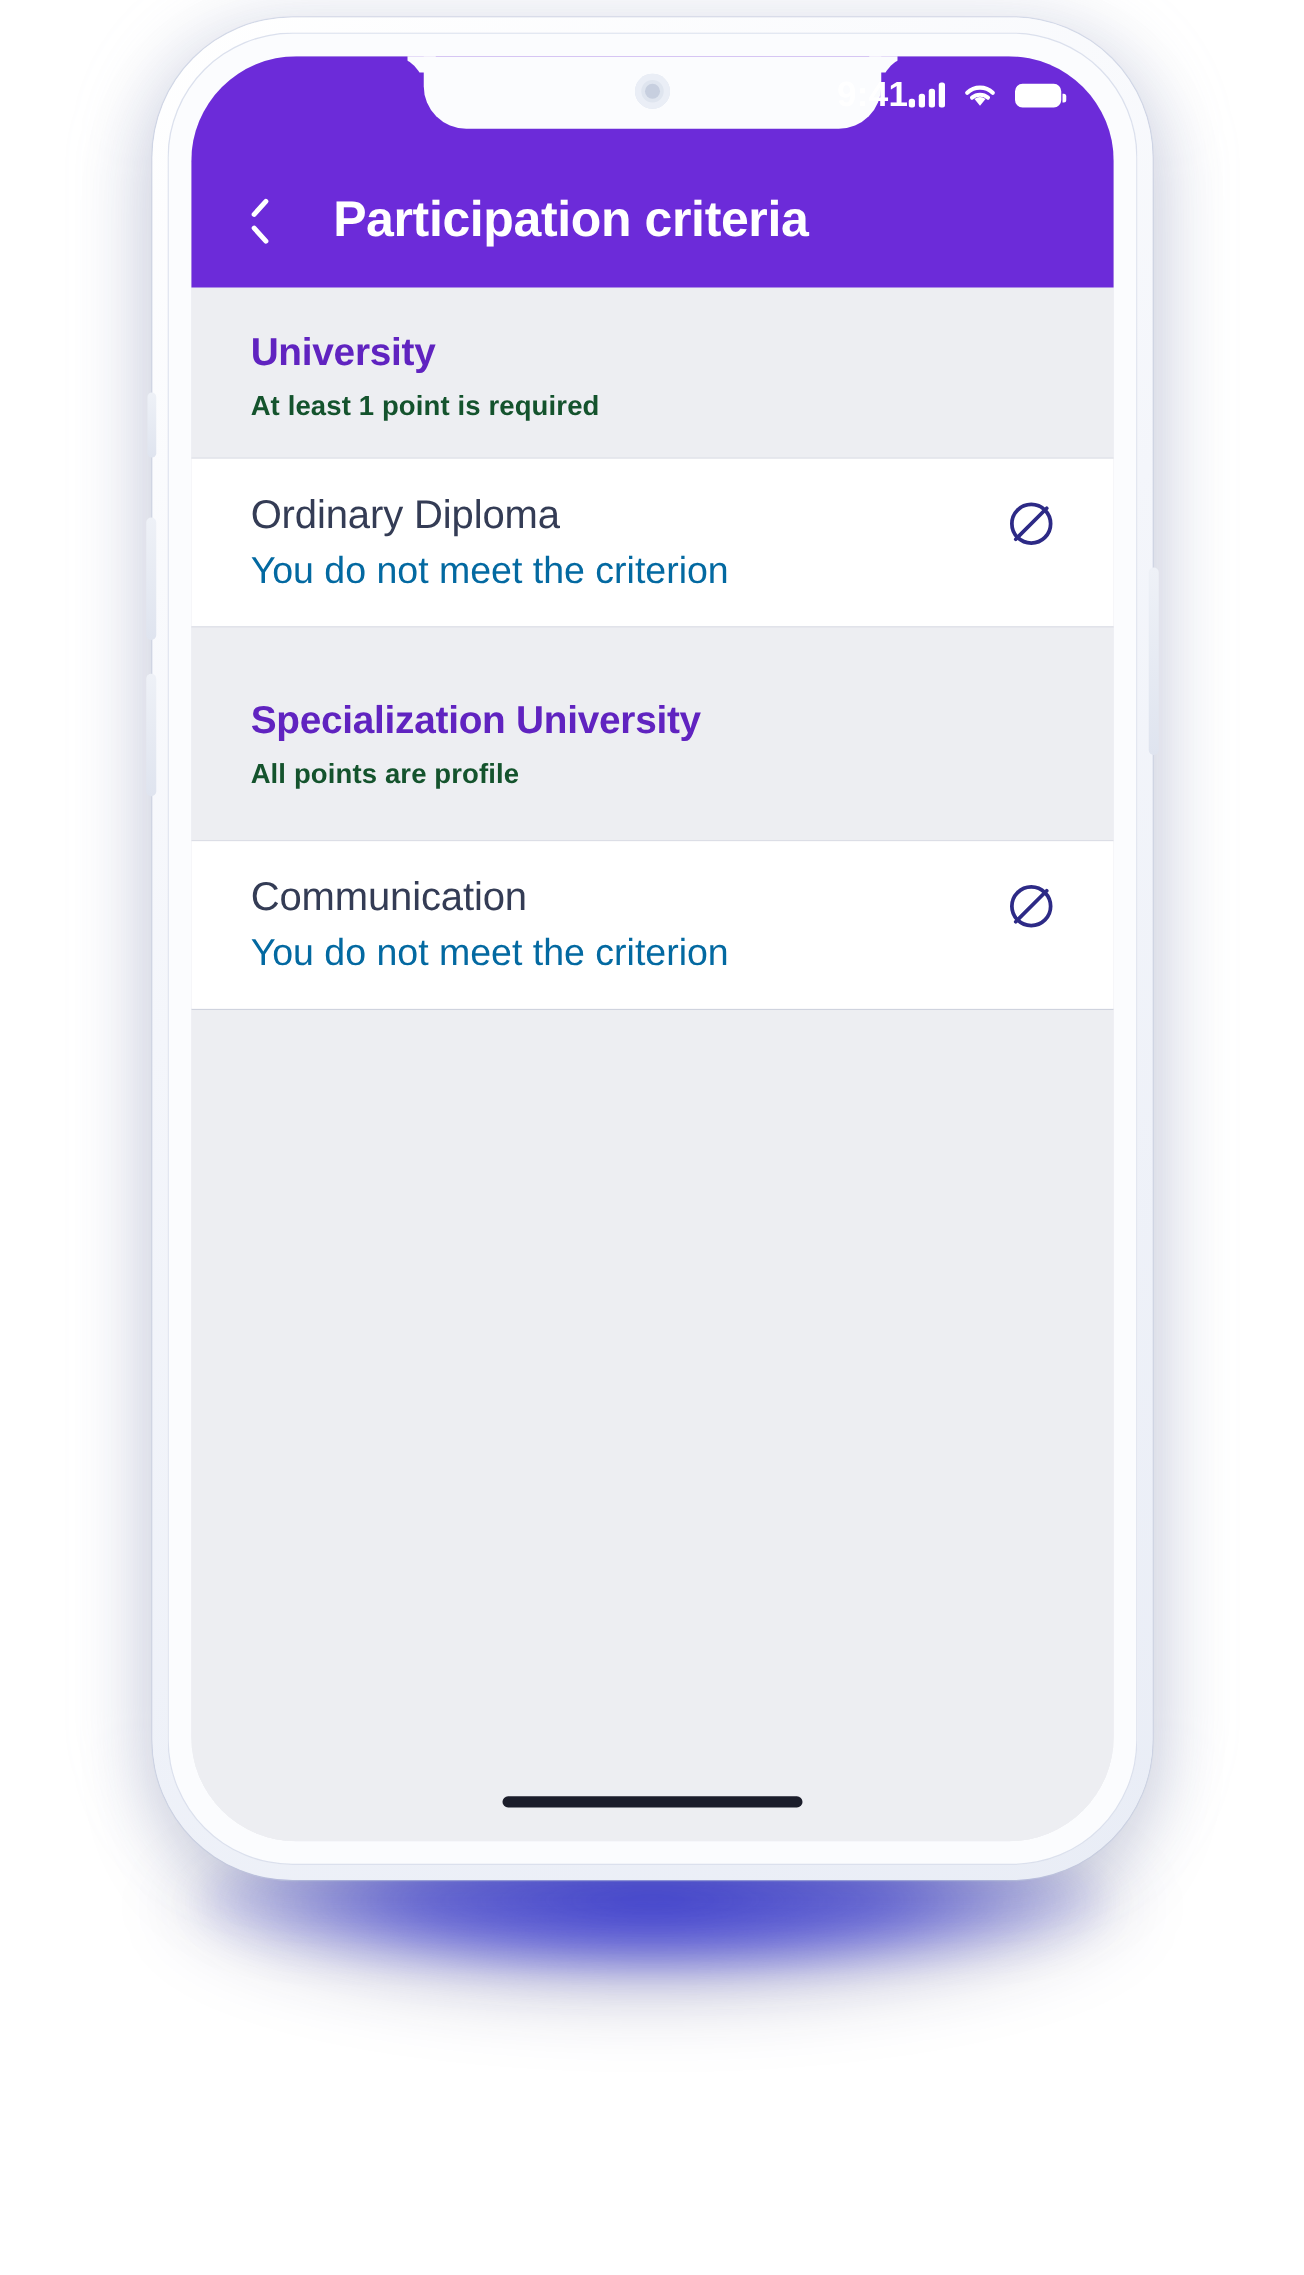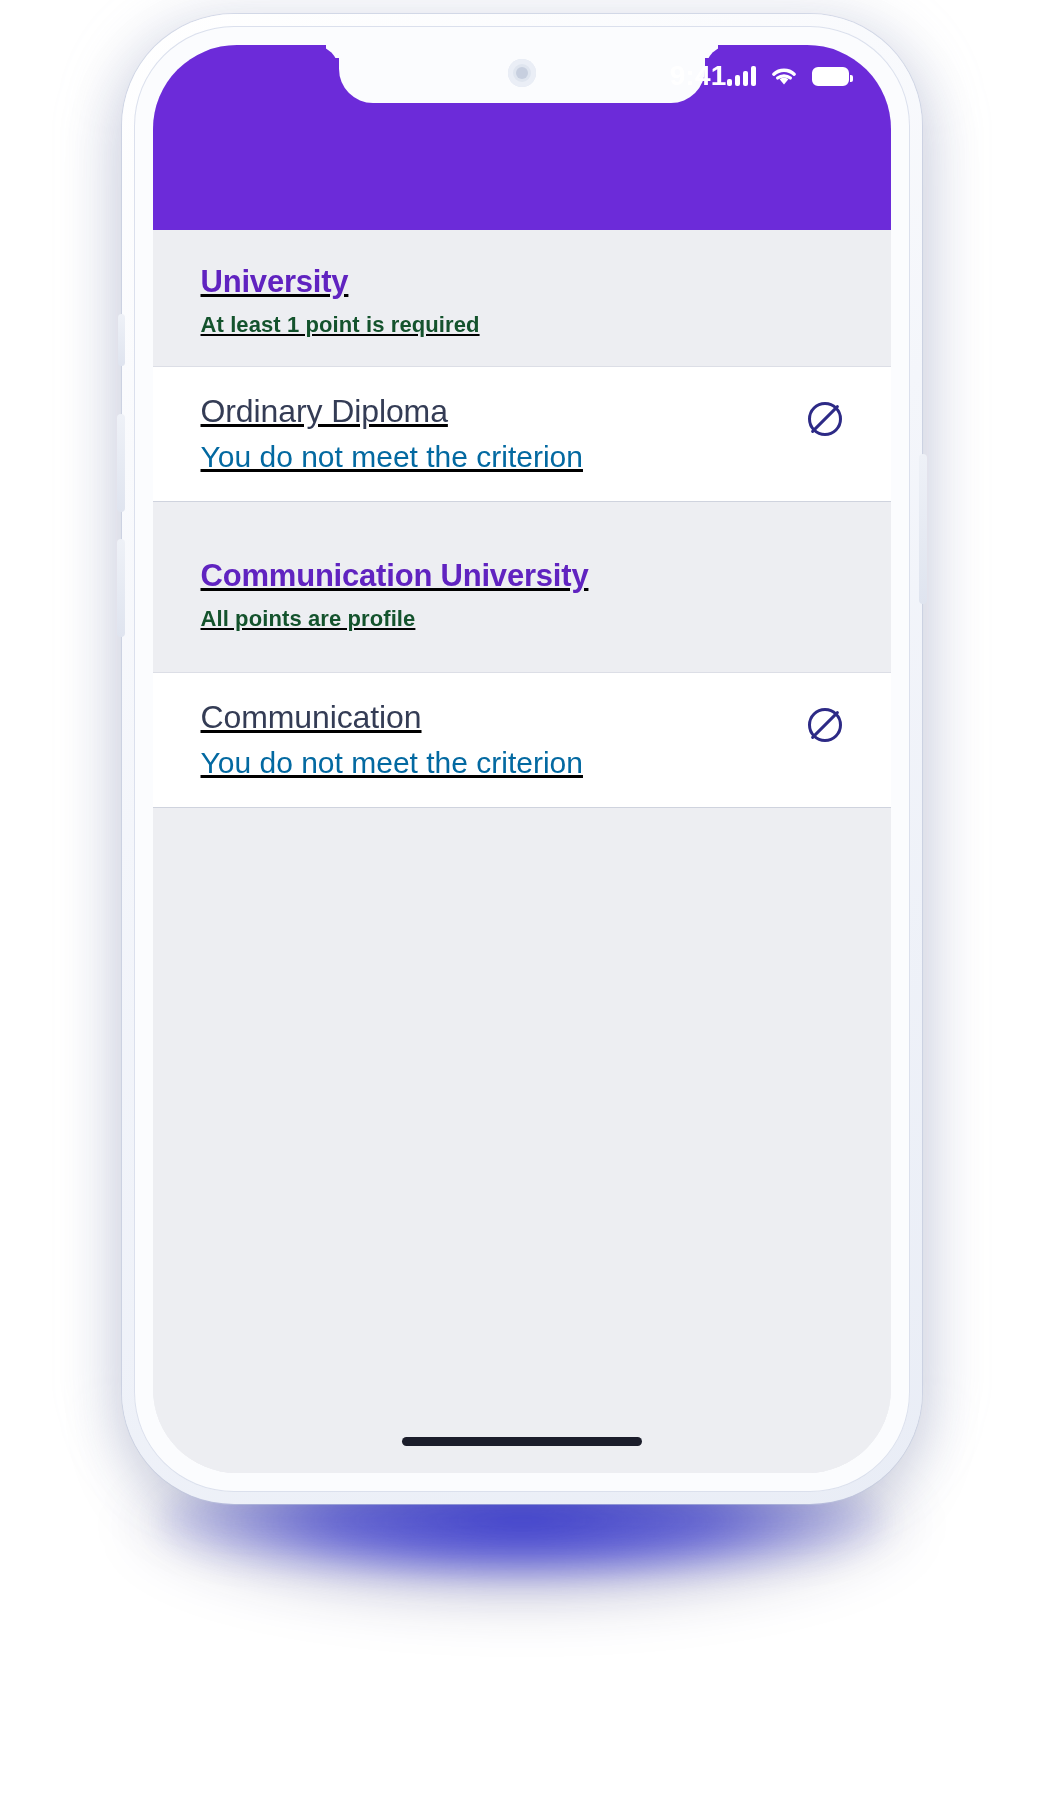--- a/index.html
+++ b/index.html
@@ -221,21 +221,20 @@
     font-weight: bold;
     letter-spacing: -0.3px;
     margin-left: 26px;
   }
 
   
   .content {
     height: 1243px;
     background: #edeef2;
     overflow: hidden;
-    text-decoration: underline;
   }
 
   .section-head {
     background: #edeef2;
     padding: 34px 48px 28px 48px;
   }
   .section-title {
     color: #6023c0;
     font-size: 31px;
     font-weight: bold;
@@ -374,20 +373,26 @@
             </div>
             <svg width="30" height="22" viewBox="0 0 30 22">
               <path d="M15 19.5 L10.6 14.2 a7 7 0 0 1 8.8 0 Z" fill="#ffffff"></path>
               <path d="M4.8 9.2 a15 15 0 0 1 20.4 0" stroke="#ffffff" stroke-width="3.4" fill="none" stroke-linecap="round"></path>
               <path d="M8.6 13.1 a10 10 0 0 1 12.8 0" stroke="#ffffff" stroke-width="3.2" fill="none" stroke-linecap="round"></path>
             </svg>
             <div class="battery"></div>
           </div>
         </div>
 
+        <div class="title-row">
+          <div class="back-btn">
+            <div class="chev"></div>
+          </div>
+          <div class="screen-title">Participation criteria</div>
+        </div>
       </div>
 
       <div class="content">
 
         <div class="section-head">
           <div class="section-title">University</div>
           <div class="section-sub">At least 1 point is required</div>
         </div>
 
         <div class="group">
@@ -397,21 +402,21 @@
               <div class="row-sub">You do not meet the criterion</div>
             </div>
             <div class="row-icon">
               <div class="icon-block"></div>
             </div>
           </div>
 
         </div>
 
         <div class="section-head" style="padding-top:56px;padding-bottom:40px;">
-          <div class="section-title">Communication University</div>
+          <div class="section-title">Specialization University</div>
           <div class="section-sub">All points are profile</div>
         </div>
 
         <div class="group">
           <div class="row">
             <div class="row-text">
               <div class="row-title">Communication</div>
               <div class="row-sub">You do not meet the criterion</div>
             </div>
             <div class="row-icon">

